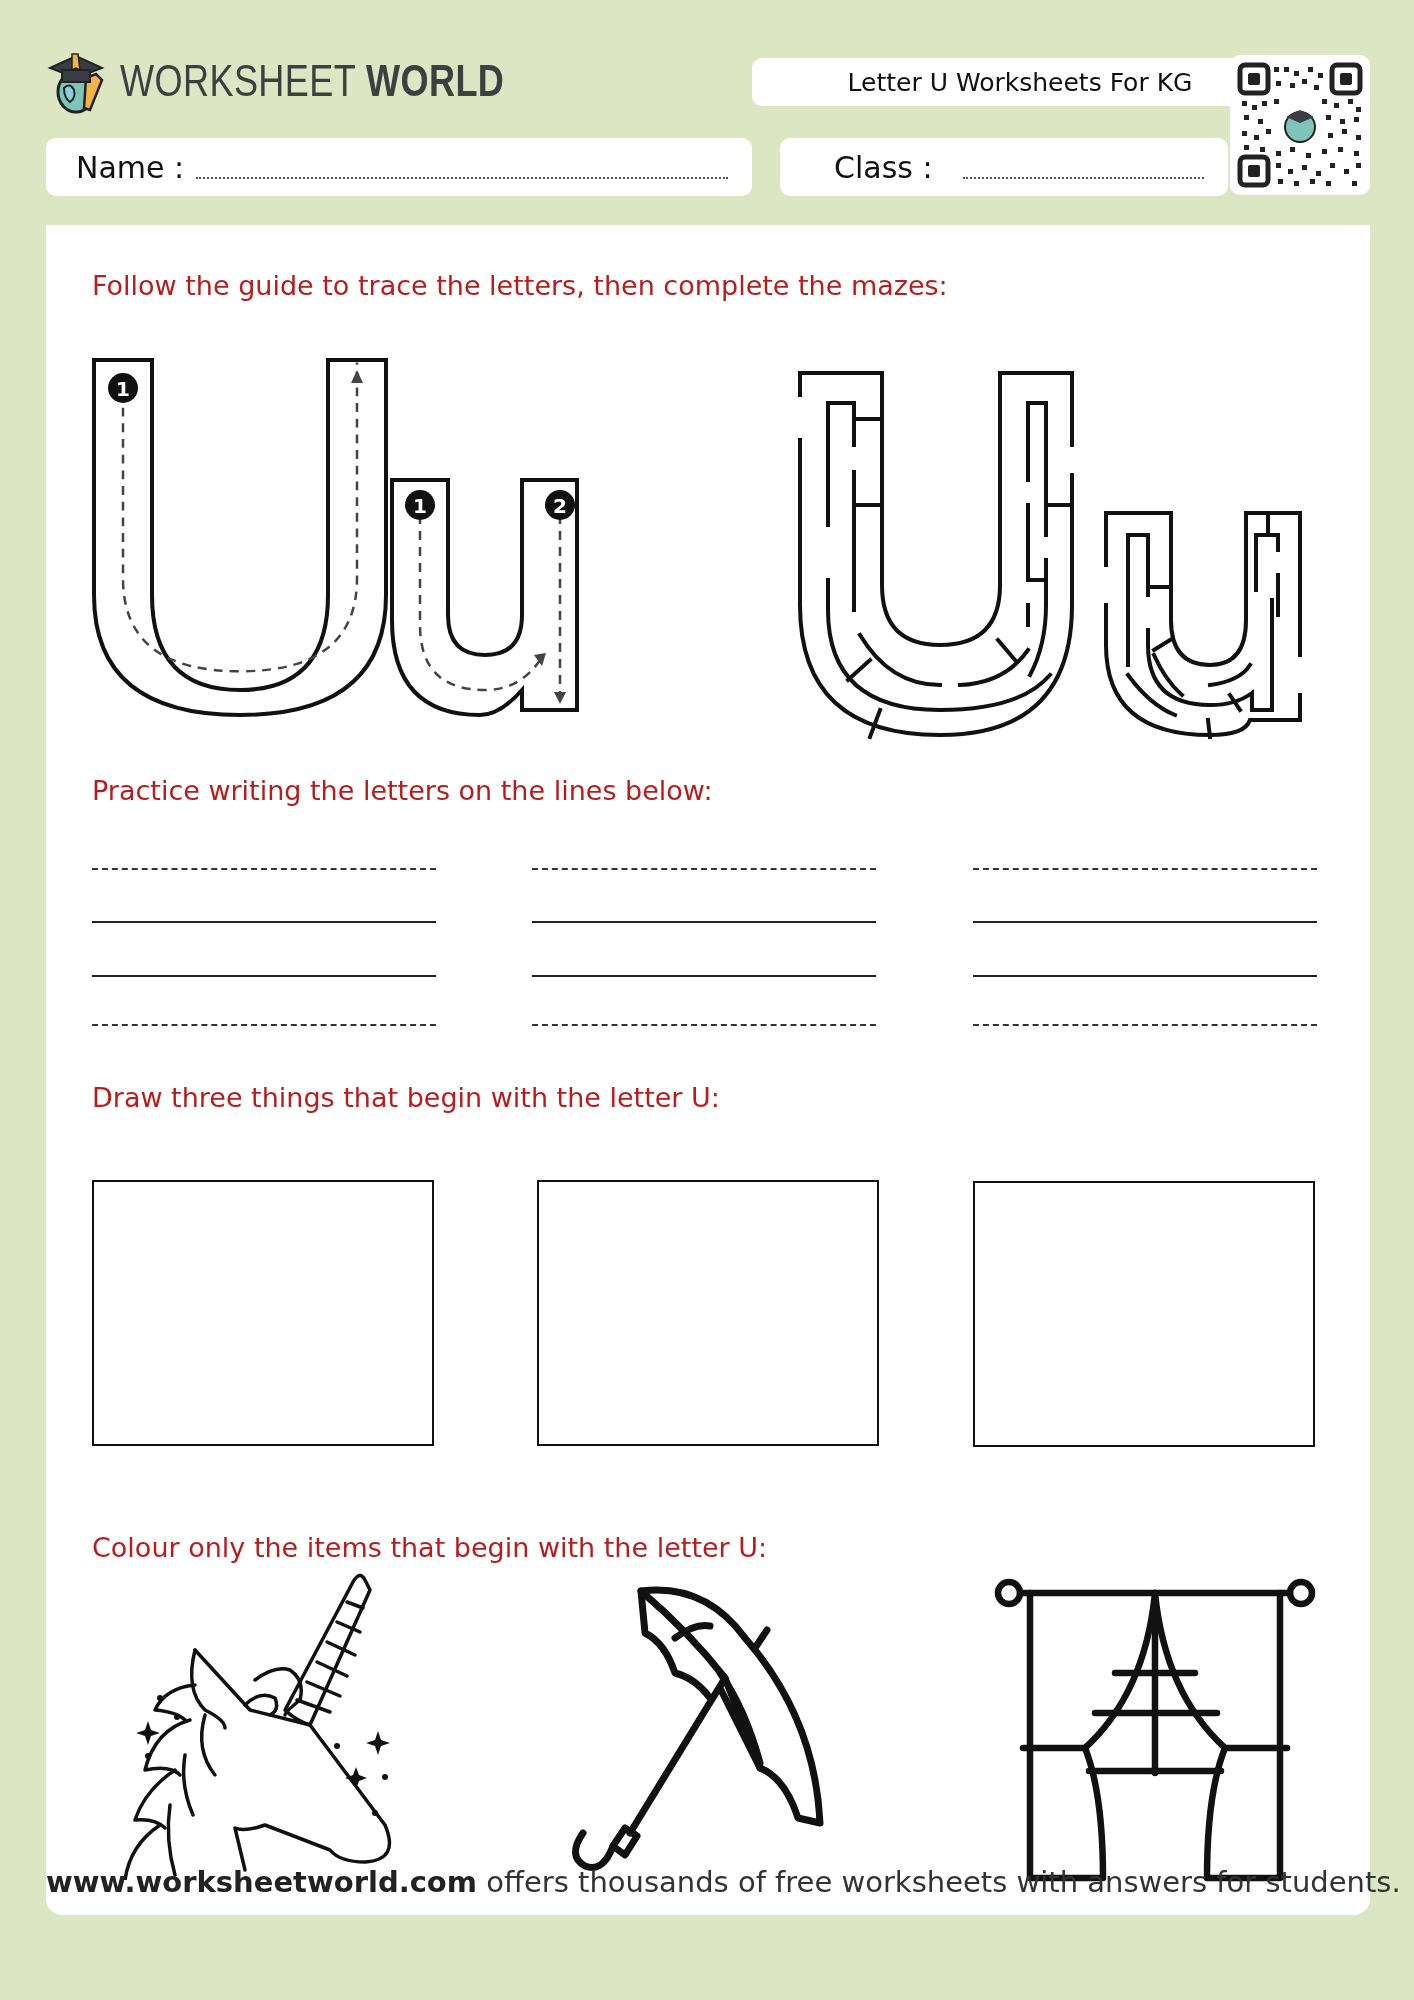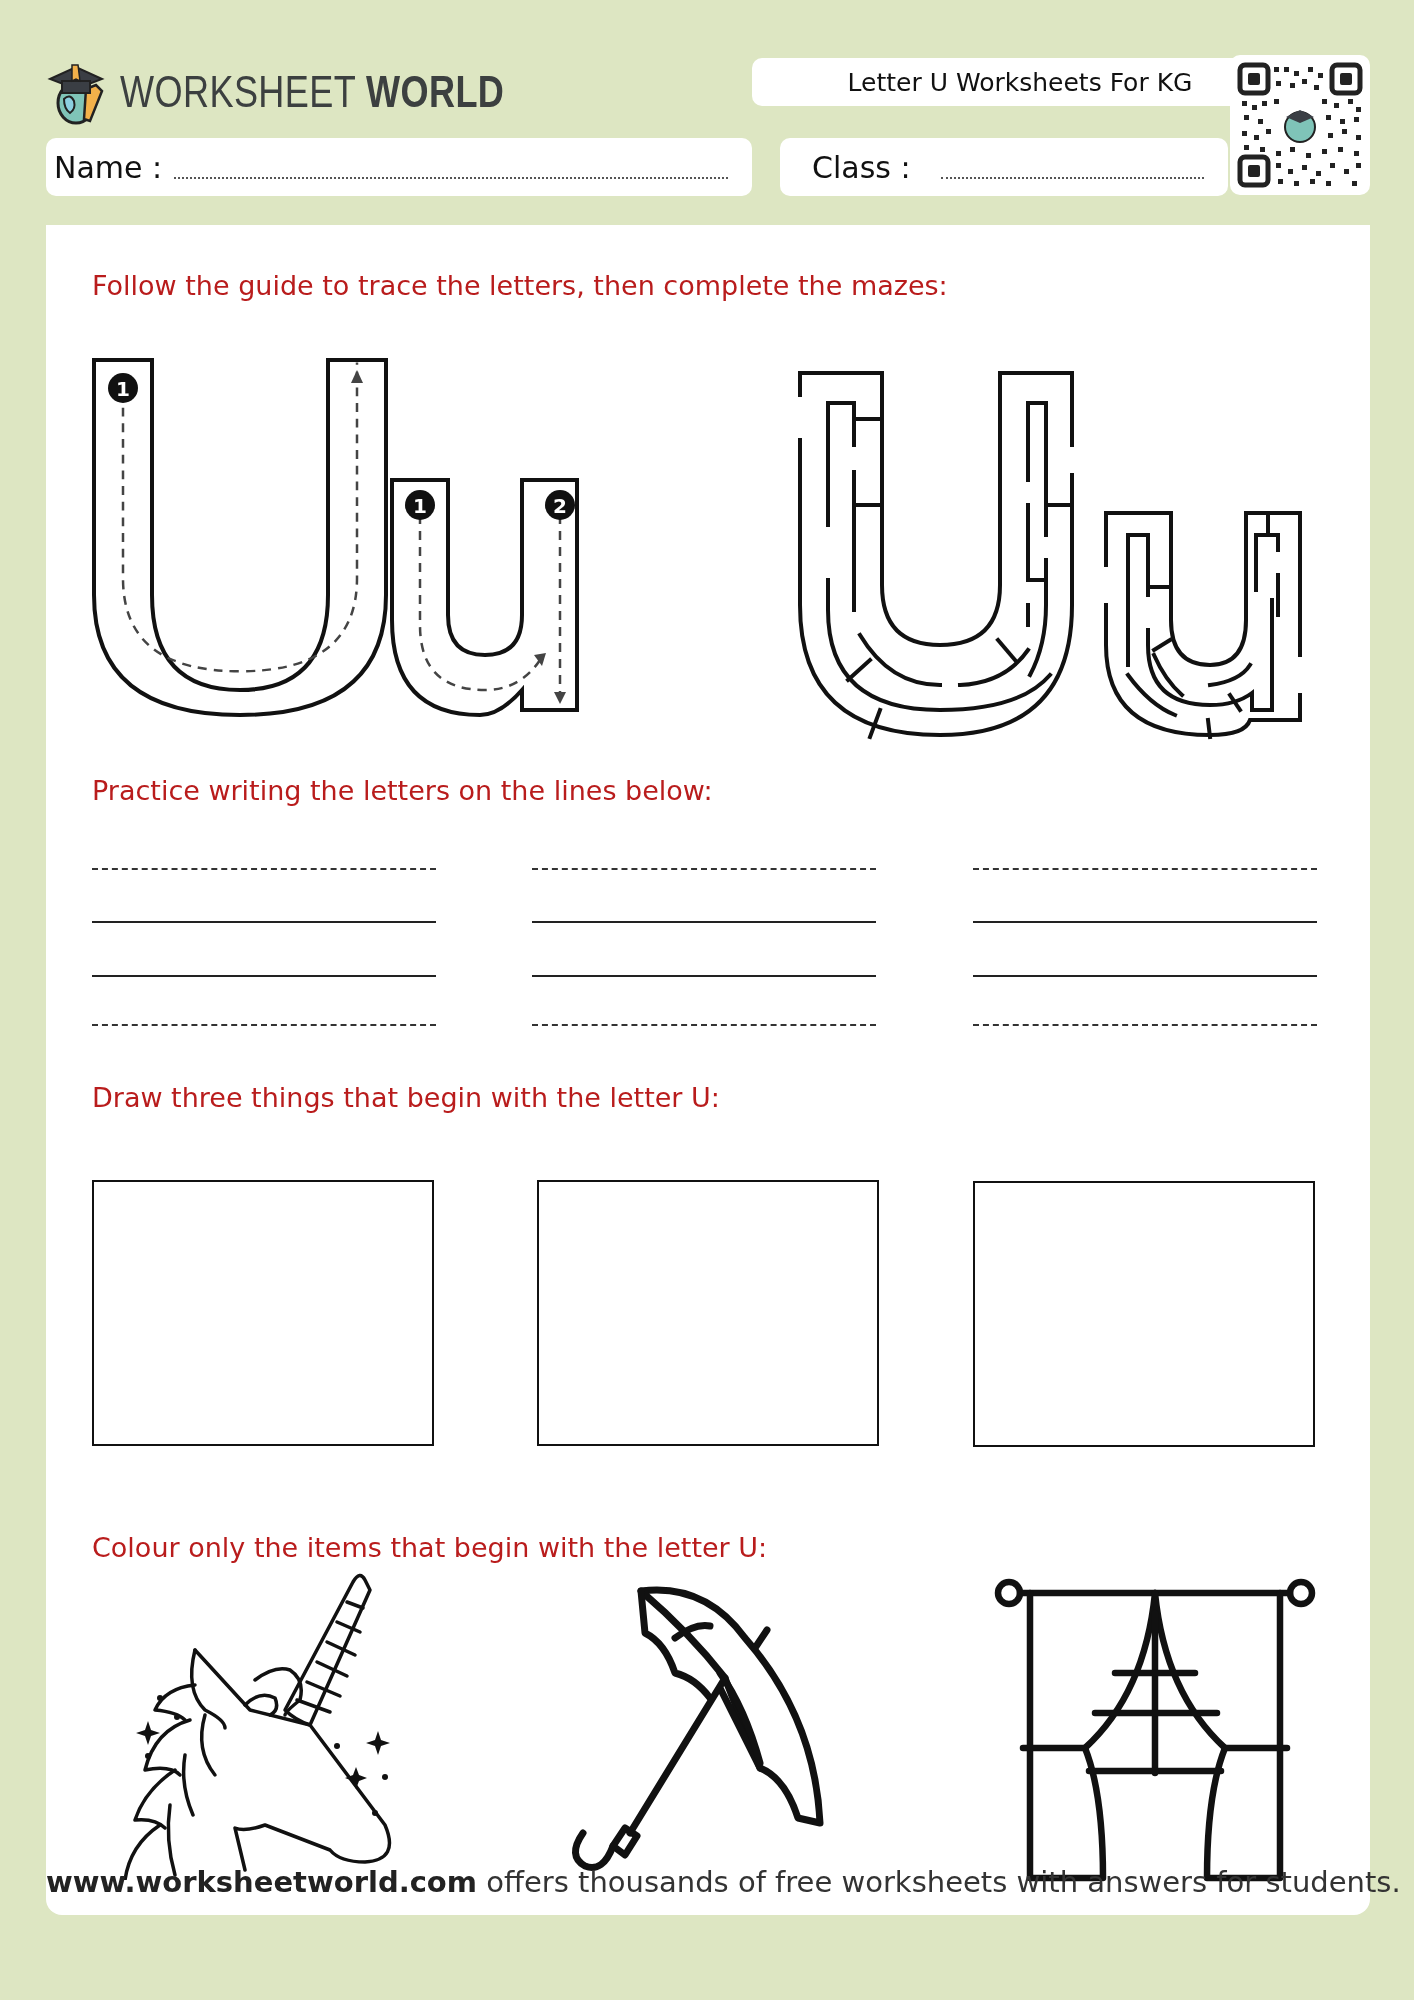--- a/index.html
+++ b/index.html
@@ -1,25 +1,25 @@
 <!DOCTYPE html>
 <html><head>
 <meta charset="utf-8">
 <style>
   html, body { margin:0; padding:0; }
   body { width:1414px; height:2000px; background:#dde6c2; position:relative; overflow:hidden; font-family:"DejaVu Sans", sans-serif; color:#111; }
   .abs { position:absolute; }
-  .logo { left:46px; top:48px; display:flex; align-items:center;margin-top:11px; }
+  .logo { left:46px; top:48px; display:flex; align-items:center; }
   .logo-text { font-family:"Liberation Sans", sans-serif; font-size:44px; color:#3c4040; letter-spacing:0.5px; margin-left:10px; transform:scaleX(0.82); transform-origin:left center; white-space:nowrap; }
   .logo-text b { font-weight:700; }
   .pill { background:#fff; border-radius:10px; }
   .title-pill { left:752px; top:58px; width:536px; height:48px; display:flex; align-items:center; justify-content:center; font-size:25px; font-family:"DejaVu Sans", sans-serif; }
   .name-pill { left:46px; top:138px; width:706px; height:58px; display:flex; align-items:center; }
   .class-pill { left:780px; top:138px; width:424px; height:58px; display:flex; align-items:center;padding-left:24px; }
-  .field-label { font-size:30px; margin-left:8px; white-space:nowrap; }
+  .field-label { font-size:30px; margin-left:30px; white-space:nowrap; }
   .field-line { flex:1; border-bottom:2px dotted #555; height:0; margin:22px 24px 0 12px; }
   .qr { left:1230px; top:55px; width:140px; height:140px; background:#fff; border-radius:10px; }
   .sheet { left:46px; top:225px; width:1324px; height:1690px; background:#fff; border-radius:0 0 16px 16px; }
   .torn { left:46px; top:218px; width:1324px; height:24px; }
   .instr { font-size:27px; color:#b91c1c; white-space:nowrap; }
   .write-group { width:344px; }
   .wl { position:absolute; left:0; width:344px; height:0; }
   .wl.dash { border-top:2px dashed #333; }
   .wl.solid { border-top:2px solid #222; }
   .box { border:2.5px solid #111; width:338px; height:262px; background:#fff; }

